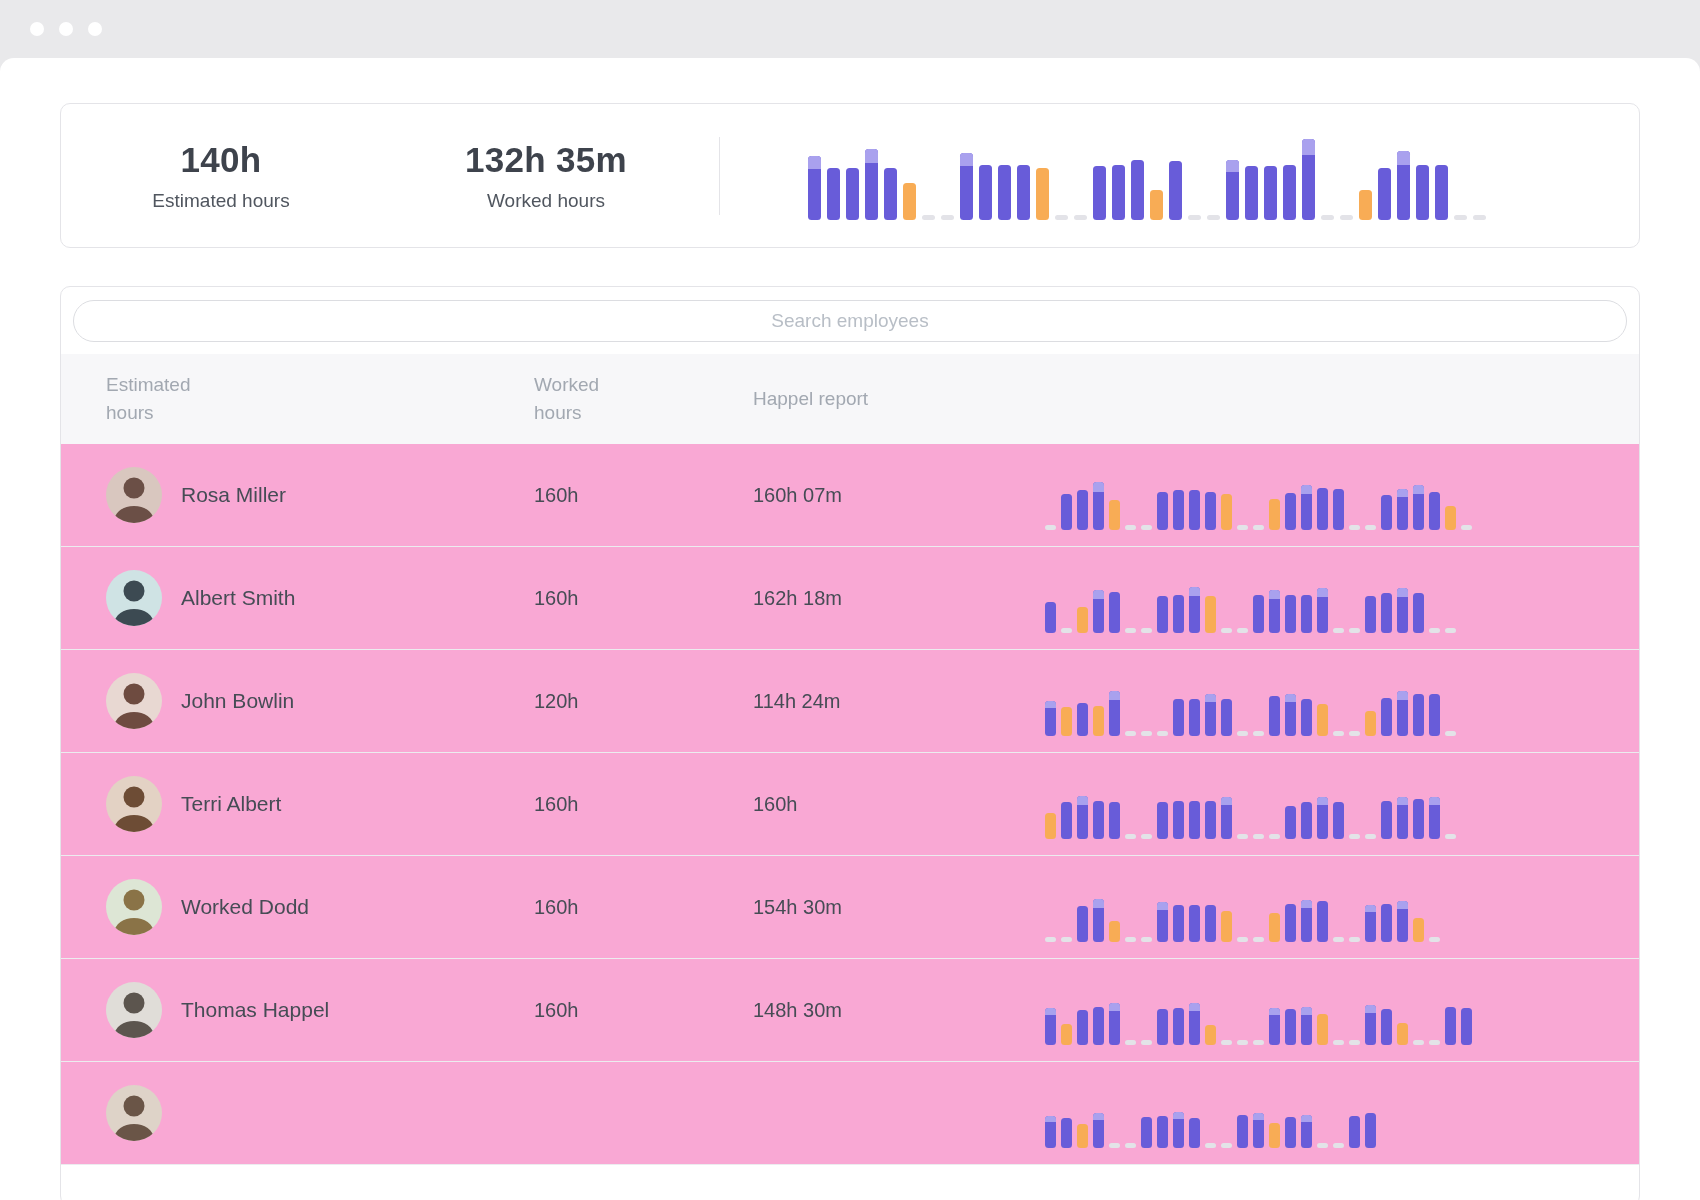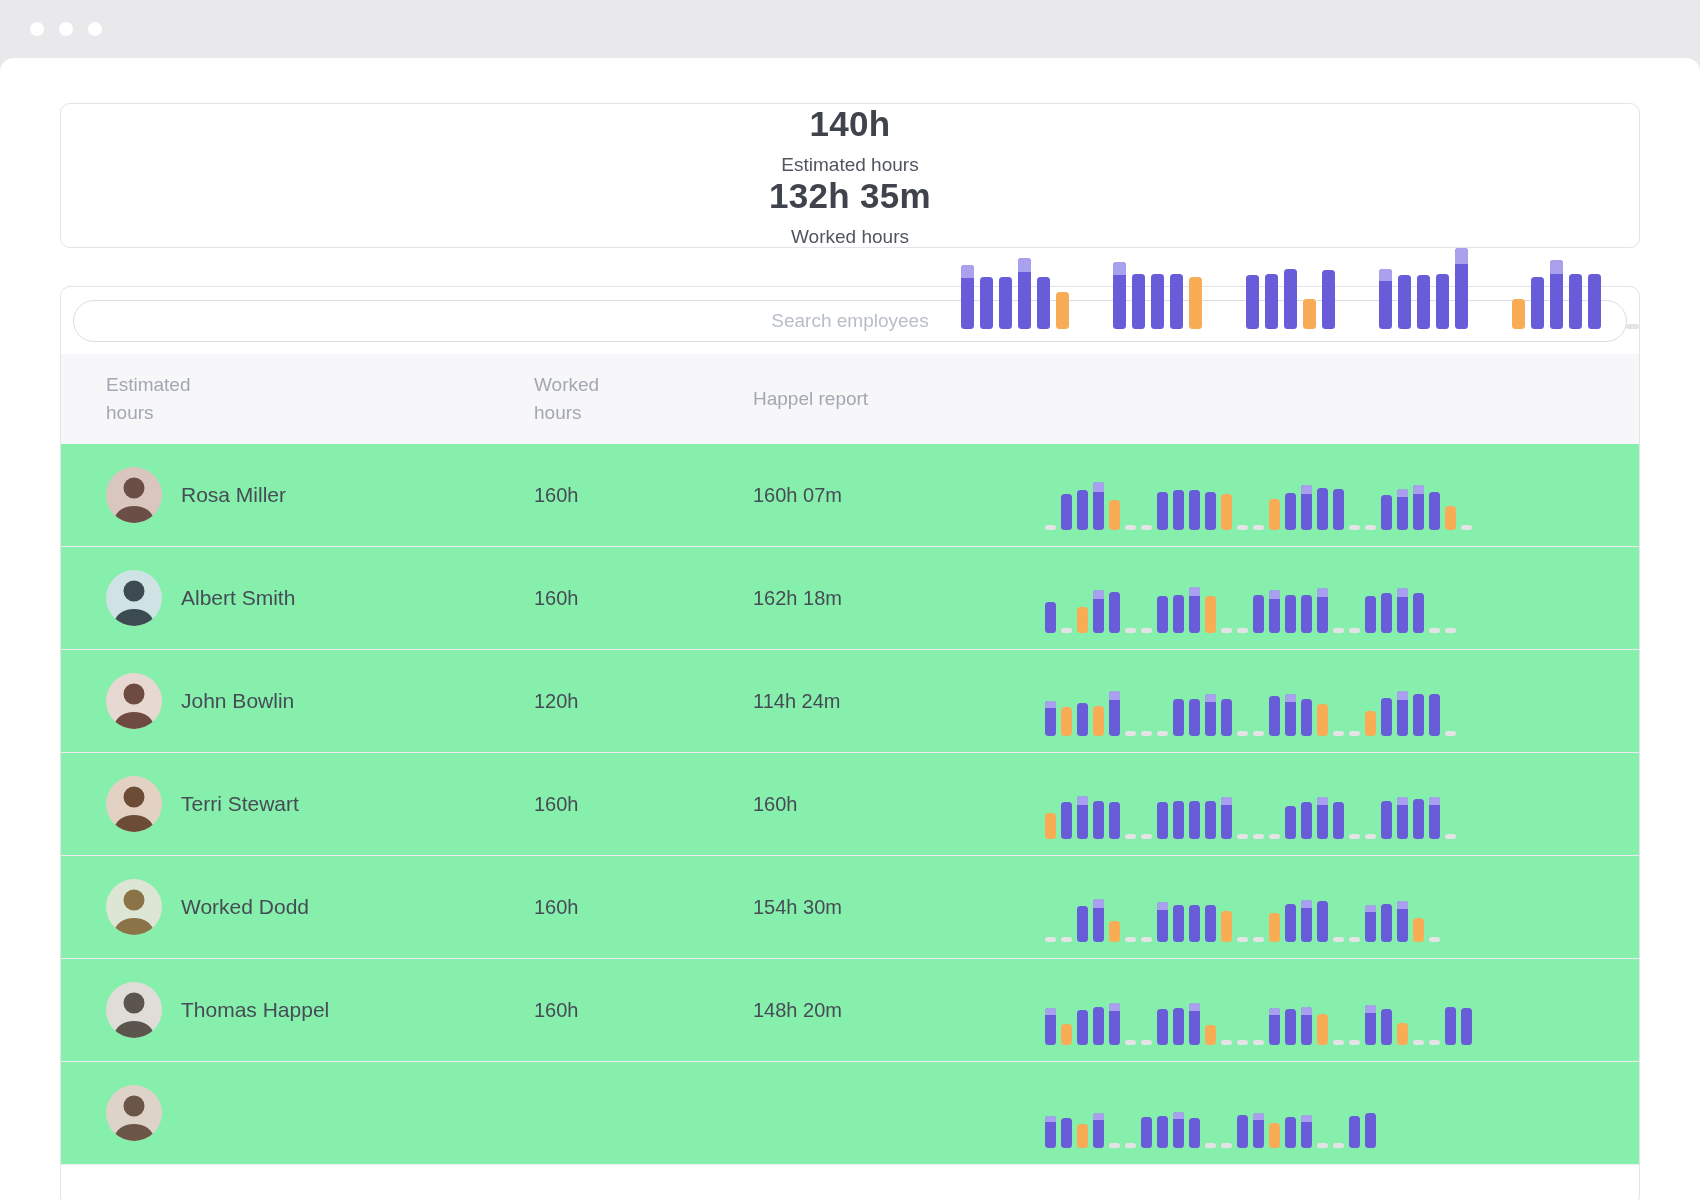--- a/index.html
+++ b/index.html
@@ -30,21 +30,20 @@
 
   
   .summary-card {
     margin: 0 60px;
     height: 145px;
     border: 1px solid var(--border);
     border-radius: 10px;
     display: flex;
     align-items: center;
     background: #fff;
-    flex-direction: column;
   }
   .metric { text-align: center; }
   .metric.first { width: 320px; }
   .metric.second { width: 330px; }
   .metric-value { font-size: 35px; font-weight: 700; color: #3e434c; letter-spacing: .3px; }
   .metric-label { font-size: 19px; color: #50565f; margin-top: 10px; }
   .v-divider { width: 1px; height: 78px; background: var(--border); margin-left: 8px; }
 
   
   .chart { display: flex; align-items: flex-end; }
@@ -90,21 +89,21 @@
   }
   .thead {
     background: var(--header-bg);
     height: 90px;
     color: var(--header-text);
     font-size: 19px;
     line-height: 1.45;
   }
   .th-narrow { max-width: 100px; }
 
-  .trow { height: 103px; border-bottom: 1px solid #ececef; background: #86efac; }
+  .trow { height: 103px; border-bottom: 1px solid #ececef; background: #f9a8d4; }
   .trow:first-child { border-top: none; }
   .name-cell { display: flex; align-items: center; gap: 19px; }
   .avatar {
     width: 56px; height: 56px;
     border-radius: 50%;
     overflow: hidden;
     flex: none;
   }
   .avatar svg { width: 100%; height: 100%; display: block; }
   .emp-name { font-size: 21px; color: #464c55; }
@@ -358,21 +357,21 @@
   </div>
 
   <div class="tgrid trow">
     <div class="cell name-cell">
       <div class="avatar" style="background: rgb(227, 210, 196); color: rgb(109, 76, 53);">
         <svg viewBox="0 0 56 56" aria-hidden="true">
           <circle cx="28" cy="21" r="10.5" fill="currentColor"></circle>
           <path d="M6.5 58c1.8-13.5 10.5-19 21.5-19s19.7 5.5 21.5 19z" fill="currentColor"></path>
         </svg>
       </div>
-      <span class="emp-name">Terri Stewart</span>
+      <span class="emp-name">Terri Albert</span>
     </div>
     <div class="cell">160h</div>
     <div class="cell">160h</div>
     <div class="chart-cell">
       <div class="chart row-chart">
               <div class="bar o" style="height: 26px;"></div>
               <div class="bar p" style="height: 37px;"></div>
               <div class="bar p" style="height: 43px;">
                 <div class="cap" style="height: 9px;"></div>
               </div>
@@ -468,21 +467,21 @@
     <div class="cell name-cell">
       <div class="avatar" style="background: rgb(224, 221, 216); color: rgb(92, 85, 78);">
         <svg viewBox="0 0 56 56" aria-hidden="true">
           <circle cx="28" cy="21" r="10.5" fill="currentColor"></circle>
           <path d="M6.5 58c1.8-13.5 10.5-19 21.5-19s19.7 5.5 21.5 19z" fill="currentColor"></path>
         </svg>
       </div>
       <span class="emp-name">Thomas Happel</span>
     </div>
     <div class="cell">160h</div>
-    <div class="cell">148h 20m</div>
+    <div class="cell">148h 30m</div>
     <div class="chart-cell">
       <div class="chart row-chart">
               <div class="bar p" style="height: 37px;">
                 <div class="cap" style="height: 7px;"></div>
               </div>
               <div class="bar o" style="height: 21px;"></div>
               <div class="bar p" style="height: 35px;"></div>
               <div class="bar p" style="height: 38px;"></div>
               <div class="bar p" style="height: 42px;">
                 <div class="cap" style="height: 8px;"></div>

